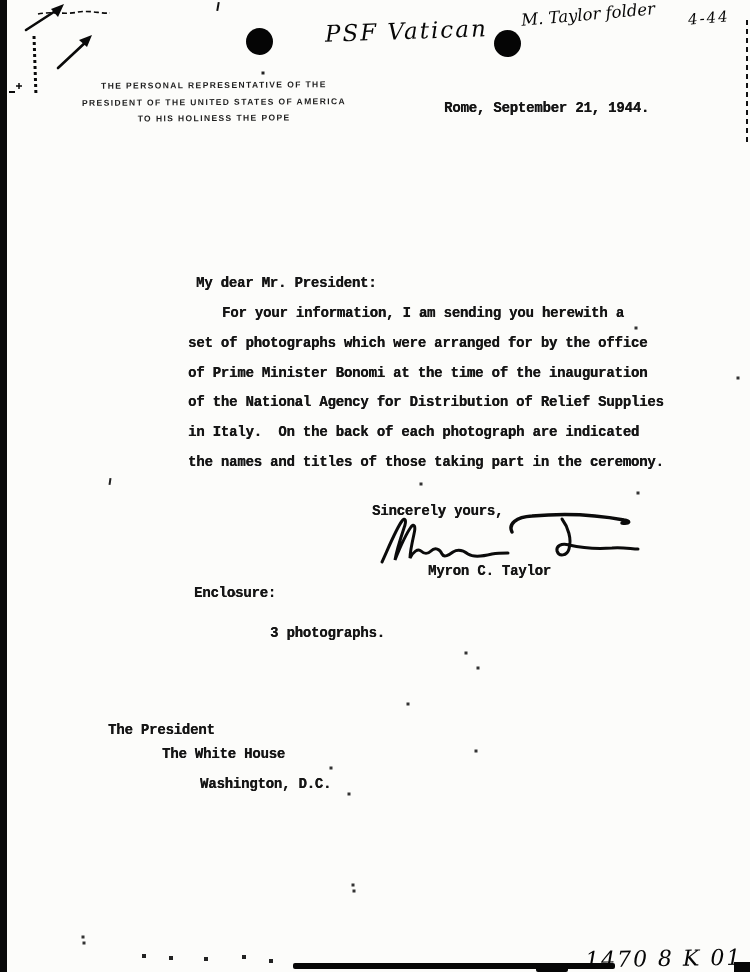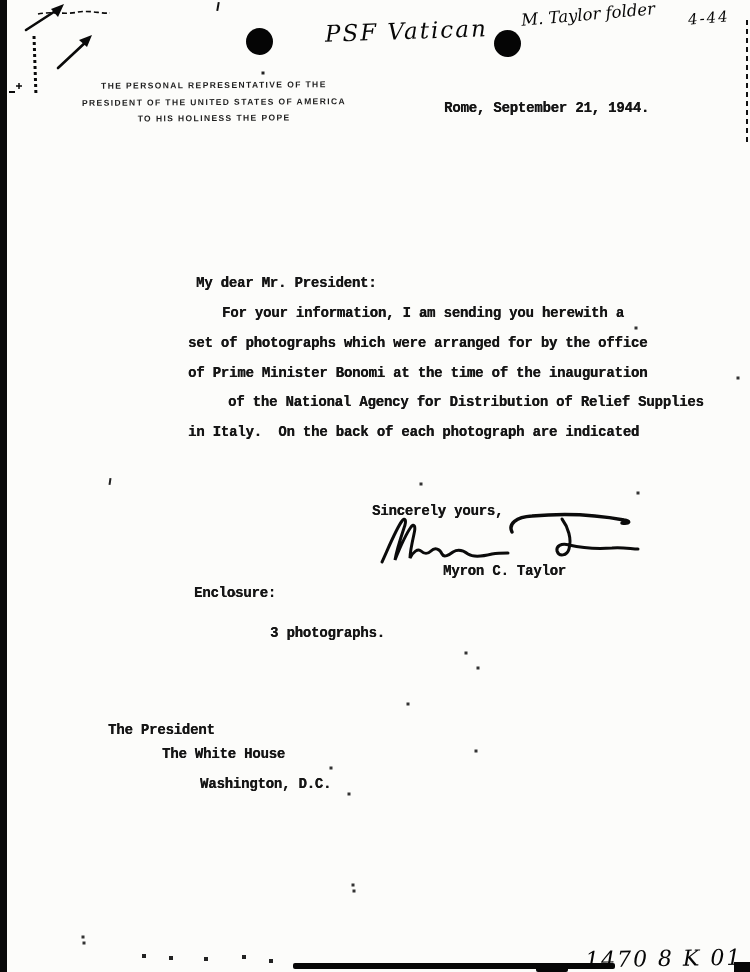--- a/index.html
+++ b/index.html
@@ -81,37 +81,38 @@
     <div>PRESIDENT OF THE UNITED STATES OF AMERICA</div>
     <div>TO HIS HOLINESS THE POPE</div>
   </div>
 
   <div class="tw" style="left:444px;top:100px;">Rome, September 21, 1944.</div>
 
   <div class="tw" style="left:196px;top:275px;">My dear Mr. President:</div>
   <div class="tw" style="left:222px;top:305px;">For your information, I am sending you herewith a</div>
   <div class="tw" style="left:188px;top:335px;">set of photographs which were arranged for by the office</div>
   <div class="tw" style="left:188px;top:365px;">of Prime Minister Bonomi at the time of the inauguration</div>
-  <div class="tw" style="left:188px;top:394px;margin-left:40px;">of the National Agency for Distribution of Relief Supplies</div>
+  <div class="tw" style="left:188px;top:394px;">of the National Agency for Distribution of Relief Supplies</div>
   <div class="tw" style="left:188px;top:424px;">in Italy.  On the back of each photograph are indicated</div>
+  <div class="tw" style="left:188px;top:454px;">the names and titles of those taking part in the ceremony.</div>
 
   <div class="tw" style="left:372px;top:503px;">Sincerely yours,</div>
 
   <svg class="signature-svg" width="280" height="65" viewBox="0 0 280 65">
     <path d="M12 57 C18 44 26 24 32 16 C35 12 37 15 34 23 C30 35 26 49 25 55
              C29 45 36 29 41 22 C44 18 46 21 44 29 C42 38 40 48 40 53
              C43 47 48 43 51 46 C54 49 58 49 61 46 C65 42 70 44 72 49
              C74 53 79 50 83 47 C88 44 94 46 98 49 C104 53 114 51 122 49
              C128 48 134 48 138 48" stroke="#0b0b0b" stroke-width="3" fill="none" stroke-linecap="round"></path>
     <path d="M142 27 C138 19 146 12 162 11 C194 8 228 10 254 15 C261 16 260 19 252 18" stroke="#0b0b0b" stroke-width="3.4" fill="none" stroke-linecap="round"></path>
     <path d="M192 14 C198 22 202 34 199 44 C197 51 189 52 187 46 C186 41 191 38 199 40
              C212 43 228 44 242 43 C252 42 262 44 268 44" stroke="#0b0b0b" stroke-width="3" fill="none" stroke-linecap="round"></path>
   </svg>
 
-  <div class="tw" style="left:428px;top:563px;margin-left:15px;">Myron C. Taylor</div>
+  <div class="tw" style="left:428px;top:563px;">Myron C. Taylor</div>
 
   <div class="tw" style="left:194px;top:585px;">Enclosure:</div>
   <div class="tw" style="left:226px;top:625px;margin-left:44px;">3 photographs.</div>
 
   <div class="tw" style="left:108px;top:716px;margin-top:6px;">The President</div>
   <div class="tw" style="left:162px;top:746px;">The White House</div>
   <div class="tw" style="left:200px;top:776px;">Washington, D.C.</div>
 
 </div>
 

